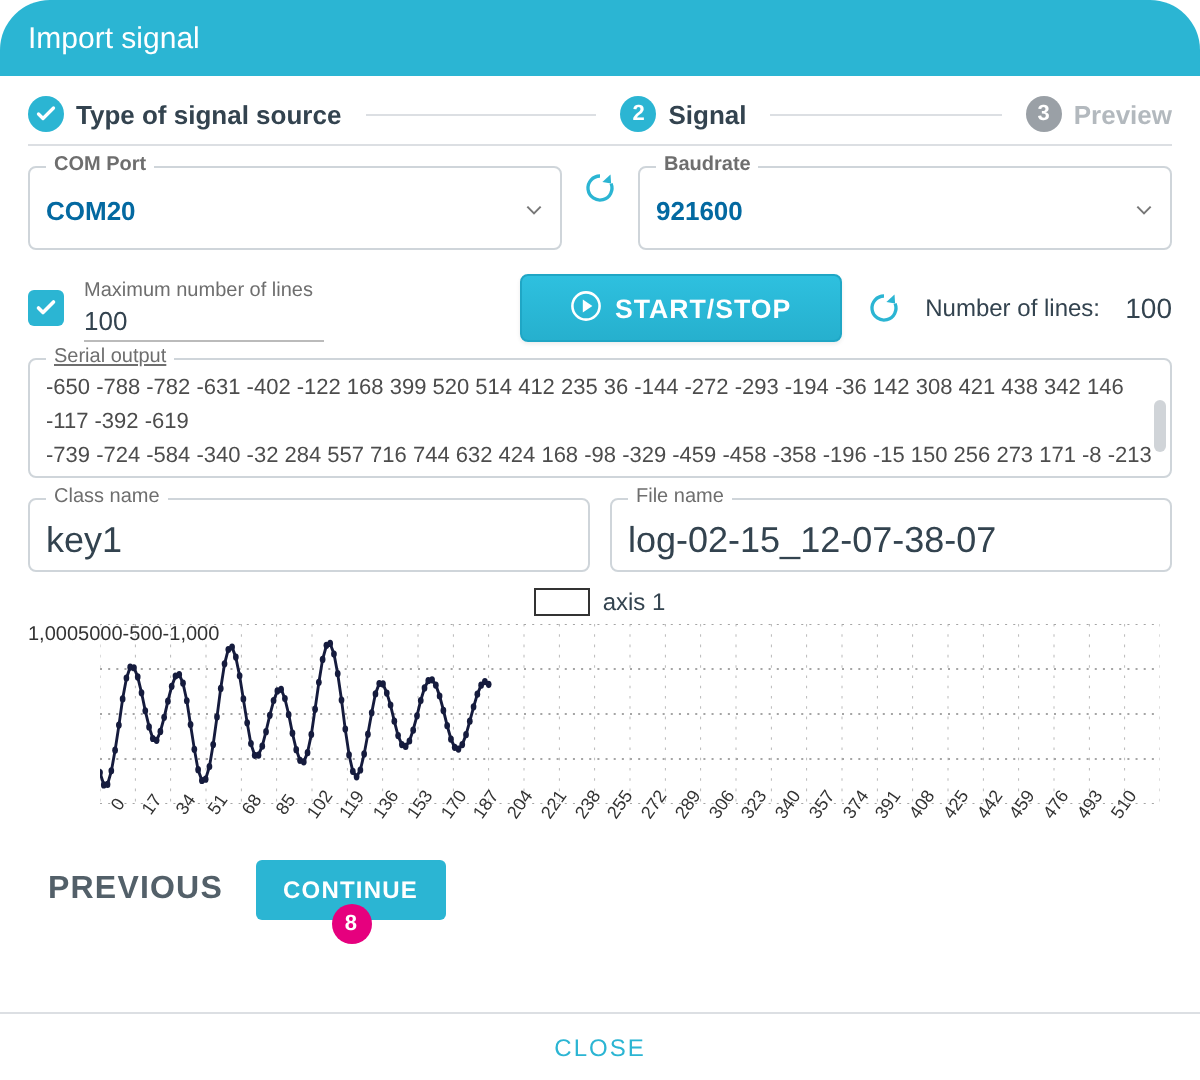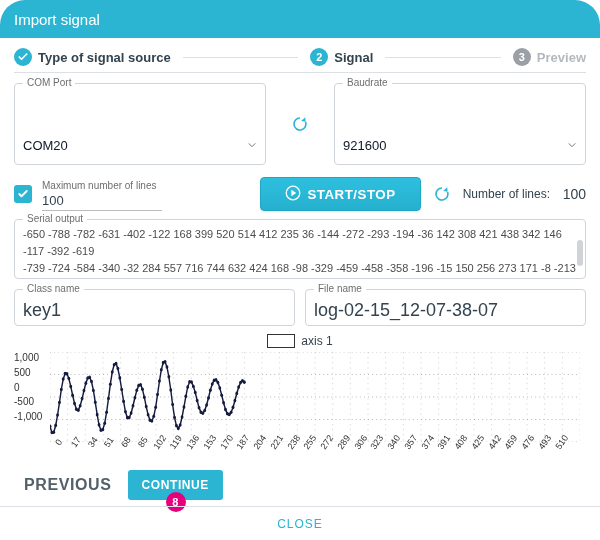--- a/index.html
+++ b/index.html
@@ -22,50 +22,50 @@
   .step .badge { width:18px; height:18px; border-radius:9px; display:flex; align-items:center; justify-content:center; color:#fff; font-size:11px; }
   .step.active .badge { background:var(--brand);}
   .step.done .badge { background:var(--brand); }
   .step.disabled .badge { background:#9aa0a6; }
   .step.disabled { color:#b3b9be; }
   .sep { flex:1; height:1px; background:var(--border); }
   .divider { border:none; border-top:1px solid var(--border); margin:6px 0 10px 0; }
   
   .field { position:relative; border:1px solid var(--field-border); border-radius:4px; padding:6px 8px 4px 8px; }
   .field .legend { position:absolute; top:-7px; left:8px; background:#fff; padding:0 4px; font-size:10px; color:var(--label); }
-  .select-row { display:flex; align-items:center; gap:23px; }
+  .select-row { display:flex; gap:8px;font-weight:bold; }
   .select { flex:1; }
-  .select-inner { height:30px; display:flex; align-items:center; justify-content:space-between; font-size:13px; color:#0f172a;margin-top:40px; }
+  .select-inner { height:30px; display:flex; align-items:center; justify-content:space-between; font-size:13px; color:#0369a1; }
   .chev { width:10px; height:10px; }
   .refresh { width:22px; height:22px; color:var(--brand); cursor:pointer; display:flex; align-items:center; justify-content:center; }
   .refresh svg { width:18px; height:18px; }
   
   .row2 { display:flex; align-items:center; gap:10px; margin:12px 0 8px 0; }
   .cbox { width:18px; height:18px; background:var(--brand); border-radius:3px; display:flex; align-items:center; justify-content:center; color:#fff; }
   .underline-field { margin-top:2px; }
   .underline-field .lbl { font-size:10px; color:var(--label); margin-bottom:2px; }
   .underline-field .val { font-size:13px; border-bottom:1px solid #bbb; width:120px; padding-bottom:2px; }
   .startstop { flex:0 0 auto; background:#2bb5d3; background:linear-gradient(#2ec0df,#26b0ce); color:#fff; height:34px; padding:0 24px; border-radius:4px; display:flex; align-items:center; gap:6px; font-weight:700; letter-spacing:0.5px; box-shadow:0 1px 2px rgba(0,0,0,0.08); border:1px solid #1fa6c5; }
   .nlines { display:flex; align-items:center; gap:8px; font-size:12px; }
   .nlines .val { font-size:14px; font-weight:400; width:28px; text-align:right; }
   
   .serial { position:relative; border:1px solid var(--field-border); border-radius:4px; margin-top:4px; }
-  .serial .legend { position:absolute; top:-7px; left:8px; background:#fff; padding:0 4px; font-size:10px; color:var(--label); }
+  .serial .legend { position:absolute; top:-7px; left:8px; background:#fff; padding:0 4px; font-size:10px; color:var(--label);text-decoration:underline; }
   .serial .content { padding:6px 8px; font-size:11px; line-height:1.55; color:#4c4c4c; height:58px; overflow:hidden; position:relative;}
   .serial .scroll { position:absolute; right:2px; top:20px; width:6px; height:26px; background:#d0d4d8; border-radius:3px; }
   .pair { display:flex; gap:10px; margin-top:10px; }
   .field13 { flex:1; }
   .field13 .val { font-size:18px; padding-top:4px; }
   
   .chart-wrap { margin-top:8px; }
   .legend-line { display:flex; justify-content:center; align-items:center; gap:6px; font-size:12px; margin-bottom:4px; }
   .legend-line .sw { width:28px; height:14px; border:1px solid #333; }
   .chart { position:relative; height:90px; border-left:0; padding-left:36px; padding-right:6px; }
   .chart svg { display:block; width:100%; height:100%; }
-  .ticks { position:absolute; left:0; top:0; height:70px; font-size:10px; color:#333; display:flex; flex-direction:column; justify-content:space-between; }
+  .ticks { position:absolute; left:0; top:0; height:70px; font-size:10px; color:#333; display:flex; flex-direction:row; justify-content:space-between; }
   .xlabels { display:flex; gap:0; font-size:9px; color:#333; margin-left:36px;  }
   .xlabels span { width:calc((100% ) / 32); text-align:center; transform:rotate(-55deg); transform-origin:left; white-space:nowrap; position:relative; left:4px; top:2px; font-style:normal; font-family:Arial; }
   
   .btm-row { display:flex; align-items:center; gap:10px; margin-top:16px; margin-left:4px; }
   .btn-prev { color:#536069; font-weight:700; letter-spacing:0.6px; padding:8px 6px; background:#fff; border:none; cursor:pointer; font-size:16px;}
   .btn-cont { position:relative; color:#fff; background:var(--brand); font-weight:700; letter-spacing:0.6px; padding:8px 14px; border:none; border-radius:3px; cursor:pointer; font-size:12px;}
   .pill { position:absolute; left:40%; bottom:-12px; width:20px; height:20px; border-radius:10px; background:var(--pink); color:#fff; font-size:11px; display:flex; align-items:center; justify-content:center; }
   .footer { position:absolute; left:0; right:0; bottom:0; border-top:1px solid var(--border); height:34px; display:flex; align-items:center; justify-content:center; }
   .close { color:var(--brand); letter-spacing:1px; font-size:12px; }
 </style>

